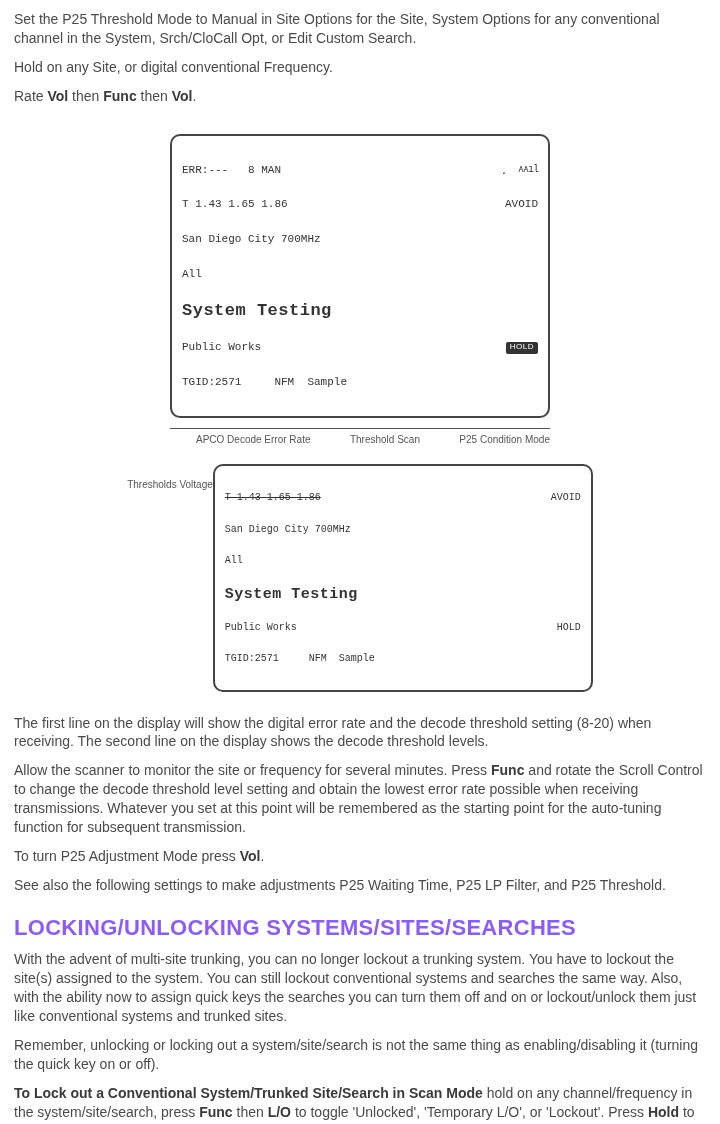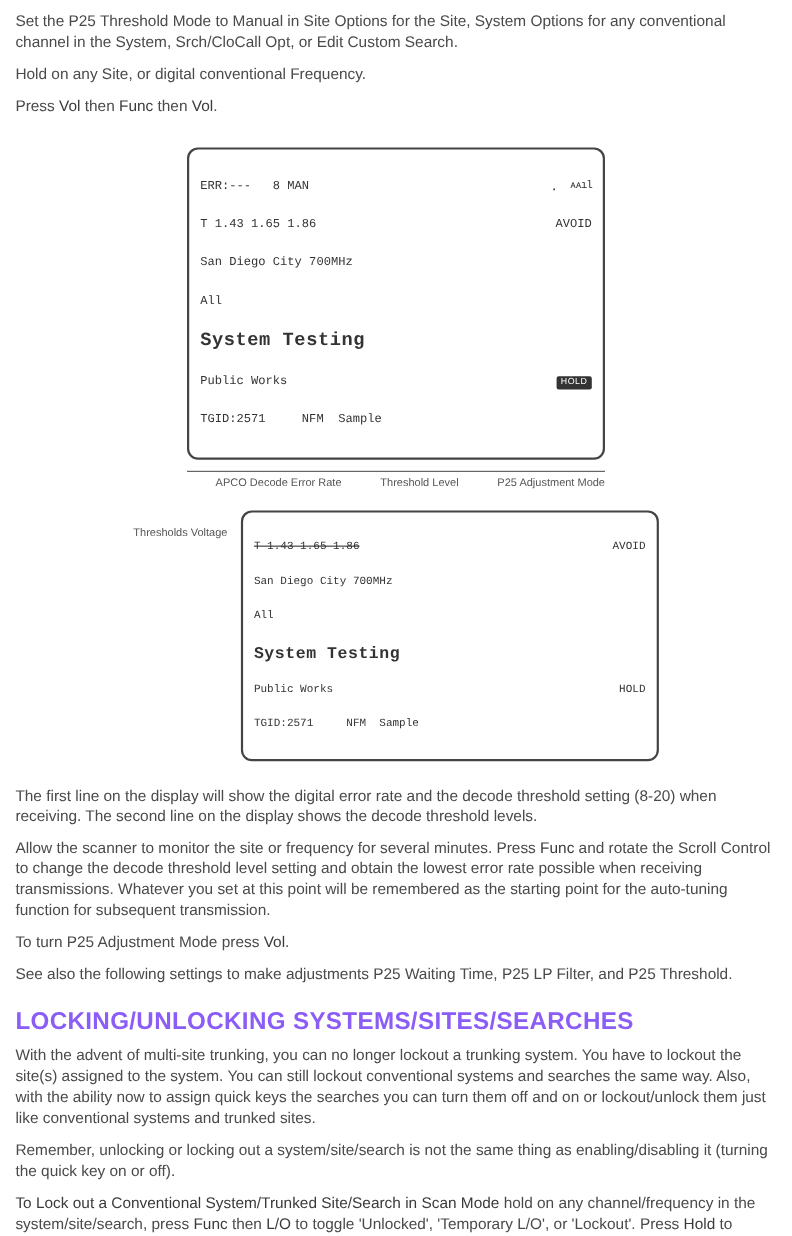--- a/index.html
+++ b/index.html
@@ -8,21 +8,21 @@
     line-height: 1.35;
     color: #4a4a4a;
     margin: 0;
     padding: 10px 14px 20px 14px;
     width: 692px;
   }
   p {
     margin: 0 0 10px 0;
   }
   .bold {
-    font-weight: normal;
+    font-weight: bold;
     color: #3a3a3a;
   }
   h2 {
     font-size: 22px;
     font-weight: bold;
     color: #8b5cf6;
     margin: 18px 0 8px 0;
     letter-spacing: 0.3px;
   }
   .figure-block {
@@ -97,55 +97,55 @@
   .lcd-small .row { display:flex; justify-content:space-between;}
   .lcd-small .big { font-size:15px; font-weight:bold; letter-spacing:0.5px; line-height:1.0; margin-top:-1px;}
   .annot-wrapper {
     display:flex;
     align-items:flex-start;
   }
   .annot-side {
     font-size:10px;
     color:#555;
     padding-top:14px;
-    padding-right:12px;
+    padding-right:0;
     white-space:nowrap;
   }
   .strike {
     text-decoration: line-through;
     text-decoration-thickness: 1px;
   }
 </style>
 </head>
 <body>
 
 <p>Set the P25 Threshold Mode to Manual in Site Options for the Site, System Options for any conventional channel in the System, Srch/CloCall Opt, or Edit Custom Search.</p>
 <p>Hold on any Site, or digital conventional Frequency.</p>
 <p>
-  <span>Press </span><span class="bold">Vol</span><span> then </span><span class="bold">Func</span><span> then </span><span class="bold">Vol</span><span>.</span>
+  <span>Rate </span><span class="bold">Vol</span><span> then </span><span class="bold">Func</span><span> then </span><span class="bold">Vol</span><span>.</span>
 </p>
 
 <div class="figure-block">
 
   <div class="lcd">
     <div class="row"><span>ERR:---   8 MAN</span><span class="wifi">⡀  ᴀᴀıl</span></div>
     <div class="row"><span>T 1.43 1.65 1.86</span><span>AVOID</span></div>
     <div>San Diego City 700MHz</div>
     <div>All</div>
     <div class="big">System Testing</div>
     <div class="row"><span>Public Works</span><span class="tag-hold">HOLD</span></div>
     <div>TGID:2571     NFM  Sample</div>
   </div>
 
   <div class="divider"></div>
 
   <div class="annot-row">
     <span style="padding-left:46px">APCO Decode Error Rate</span>
-    <span>Threshold Level</span>
-    <span style="padding-right:20px">P25 Adjustment Mode</span>
+    <span>Threshold Scan</span>
+    <span style="padding-right:20px">P25 Condition Mode</span>
   </div>
 
   <div class="annot-wrapper">
     <div class="annot-side">Thresholds Voltage</div>
     <div class="lcd-small">
       <div class="row"><span><span class="strike">T 1.43 1.65 1.86</span></span><span>AVOID</span></div>
       <div>San Diego City 700MHz</div>
       <div>All</div>
       <div class="big">System Testing</div>
       <div class="row"><span>Public Works</span><span class="tag-hold">HOLD</span></div>

